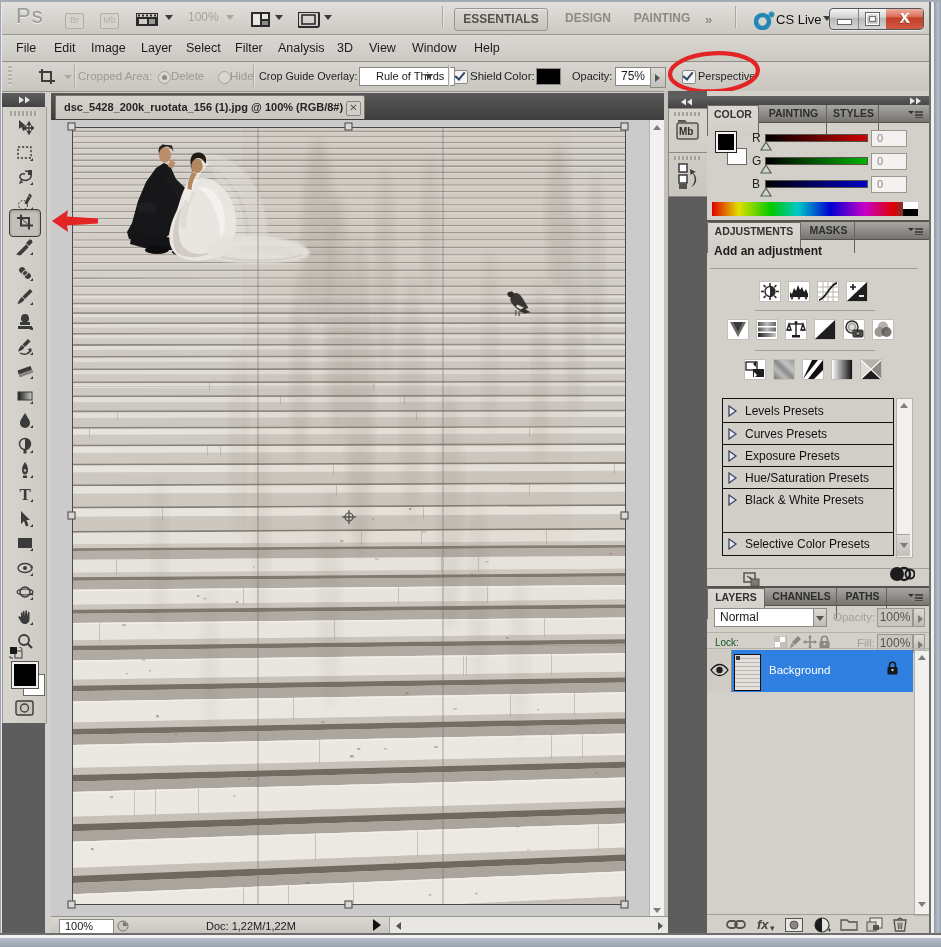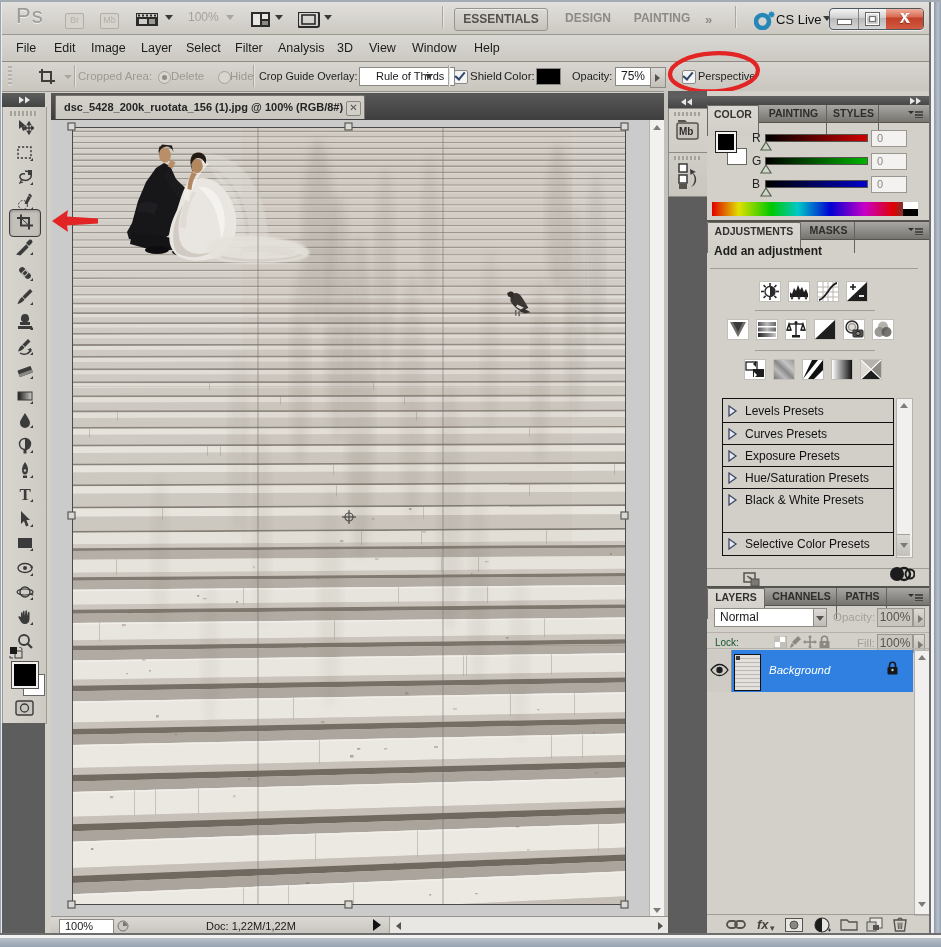--- a/index.html
+++ b/index.html
@@ -1016,21 +1016,21 @@
     <div class="hr" style="left:0;top:557px;width:222px;background:#b5b2ac"></div>
     <div class="abs" style="left:0px;top:559px;width:206px;height:42px;background:#2f80e0"></div>
     <div class="abs" style="left:0px;top:559px;width:24px;height:42px;background:#cfccc6;border-right:1px solid #8f8c85"></div>
     <svg class="abs" style="left:3px;top:572px" width="19" height="14">
 <path d="M1 7 C4 3 8 1.5 9.5 1.5 C13 1.5 16 4 18 7 C16 10 13 12.5 9.5 12.5 C6 12.5 3 10 1 7 Z" fill="none" stroke="#1c1c1c" stroke-width="1.3"></path>
 <circle cx="9.5" cy="7" r="3.2" fill="#1c1c1c"></circle>
 </svg>
     <div class="abs" style="left:27px;top:563px;width:25px;height:35px;background:repeating-linear-gradient(#e4e1dc 0 3px,#bbb7b1 3px 4px);border:1px solid #111">
       <div class="abs" style="left:1px;top:1px;width:4px;height:4px;background:#3a3a3a"></div>
     </div>
-    <span class="t" style="left:62px;top:573px;font-size:11.5px;font-style:italic;color:#fff">Background</span>
+    <span class="t" style="left:62px;top:573px;font-size:11.5px;color:#fff">Background</span>
     <svg class="abs" style="left:179px;top:570px" width="13" height="15">
 <path d="M3.5 6 L3.5 4.5 A3 3.2 0 0 1 9.5 4.5 L9.5 6" fill="none" stroke="#14171c" stroke-width="1.6"></path>
 <rect x="1.5" y="6" width="10" height="7.5" rx="1" fill="#14171c"></rect>
 <circle cx="6.5" cy="9" r="1.2" fill="#cfccc6"></circle>
 </svg>
     <div class="sbtrack" style="left:207px;top:559px;width:15px;height:264px">
       <div class="uarr" style="left:3px;top:4px"></div>
       <div class="darr" style="left:3px;top:251px"></div>
     </div>
     <div class="hr" style="left:0;top:823px;width:222px"></div>

